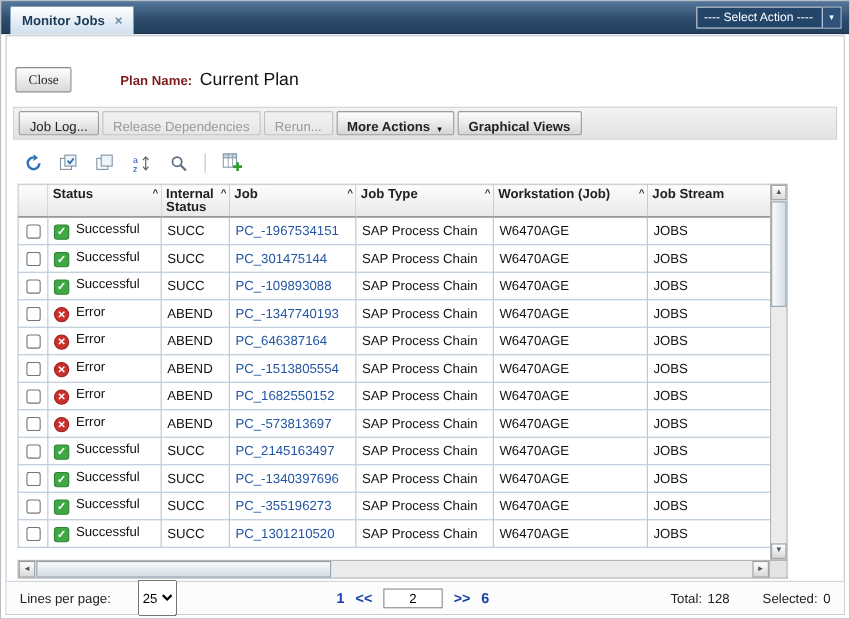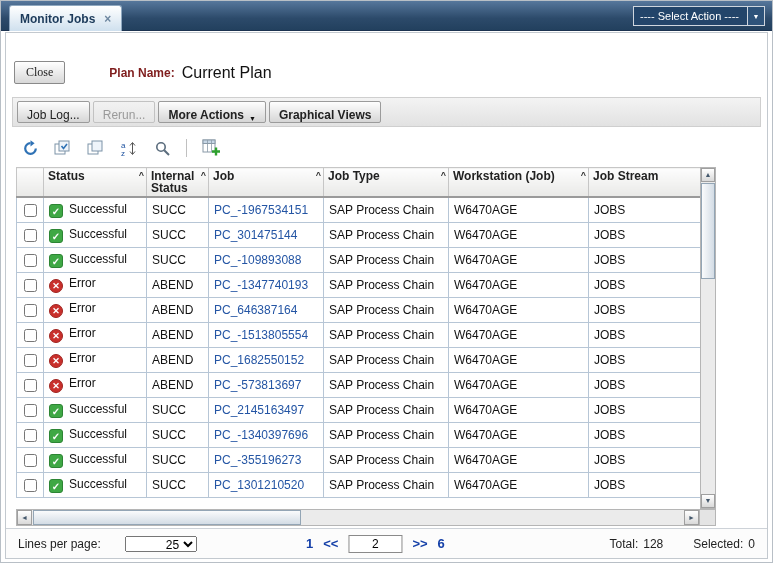--- a/index.html
+++ b/index.html
@@ -74,21 +74,21 @@
             border:1px solid #9f9f9f; color:#44586c; font-size:7px; line-height:13px; text-align:center; cursor:pointer; }
   .hs-left { left:0; } .hs-right { right:0; }
   .hs-thumb { position:absolute; left:16px; top:0; width:268px; height:15px;
               background:linear-gradient(#fafbfc,#d3dce5); border:1px solid #93a5b5; cursor:grab; }
   .corner { width:16px; height:17px; background:#e4e4e4; border:1px solid #b5b5b5; border-left:none; }
 
   
   .footer { position:absolute; left:0; right:0; bottom:0; height:30px; border-top:1px solid #cdd2d8;
             background:#fcfcfc; display:flex; align-items:center; font-size:12px; color:#222; }
   .lpp { margin-left:12px; display:flex; align-items:center; gap:24px; }
-  .lpp select { font-family:inherit; font-size:12px; height:16px;padding-left:36px; }
+  .lpp select { font-family:inherit; font-size:12px; height:33px; }
   .pager { position:absolute; left:50%; transform:translateX(-58%); display:flex; align-items:center; gap:10px; }
   .pnum, .pnav { color:#1540a8; font-weight:bold; font-size:13px; cursor:pointer; }
   .pinput { width:54px; height:18px; text-align:center; font-size:12px; border:1px solid #8a8a8a; font-family:inherit; }
   .totals { position:absolute; right:12px; display:flex; gap:30px; }
   .tpair { display:flex; gap:5px; }
 </style>
 </head>
 <body>
 
 <div class="screen">
@@ -108,20 +108,23 @@
 
     <div class="hdr-row">
       <button class="close-btn">Close</button>
       <span class="plan-label">Plan Name:</span>
       <span class="plan-value">Current Plan</span>
     </div>
 
     <div class="action-bar">
         <button class="tbtn">
           <span>Job Log...</span>
+        </button>
+        <button class="tbtn disabled">
+          <span>Release Dependencies</span>
         </button>
         <button class="tbtn disabled">
           <span>Rerun...</span>
         </button>
         <button class="tbtn menu">
           <span>More Actions</span>
           <span class="dd">▼</span>
         </button>
         <button class="tbtn menu">
           <span>Graphical Views</span>

